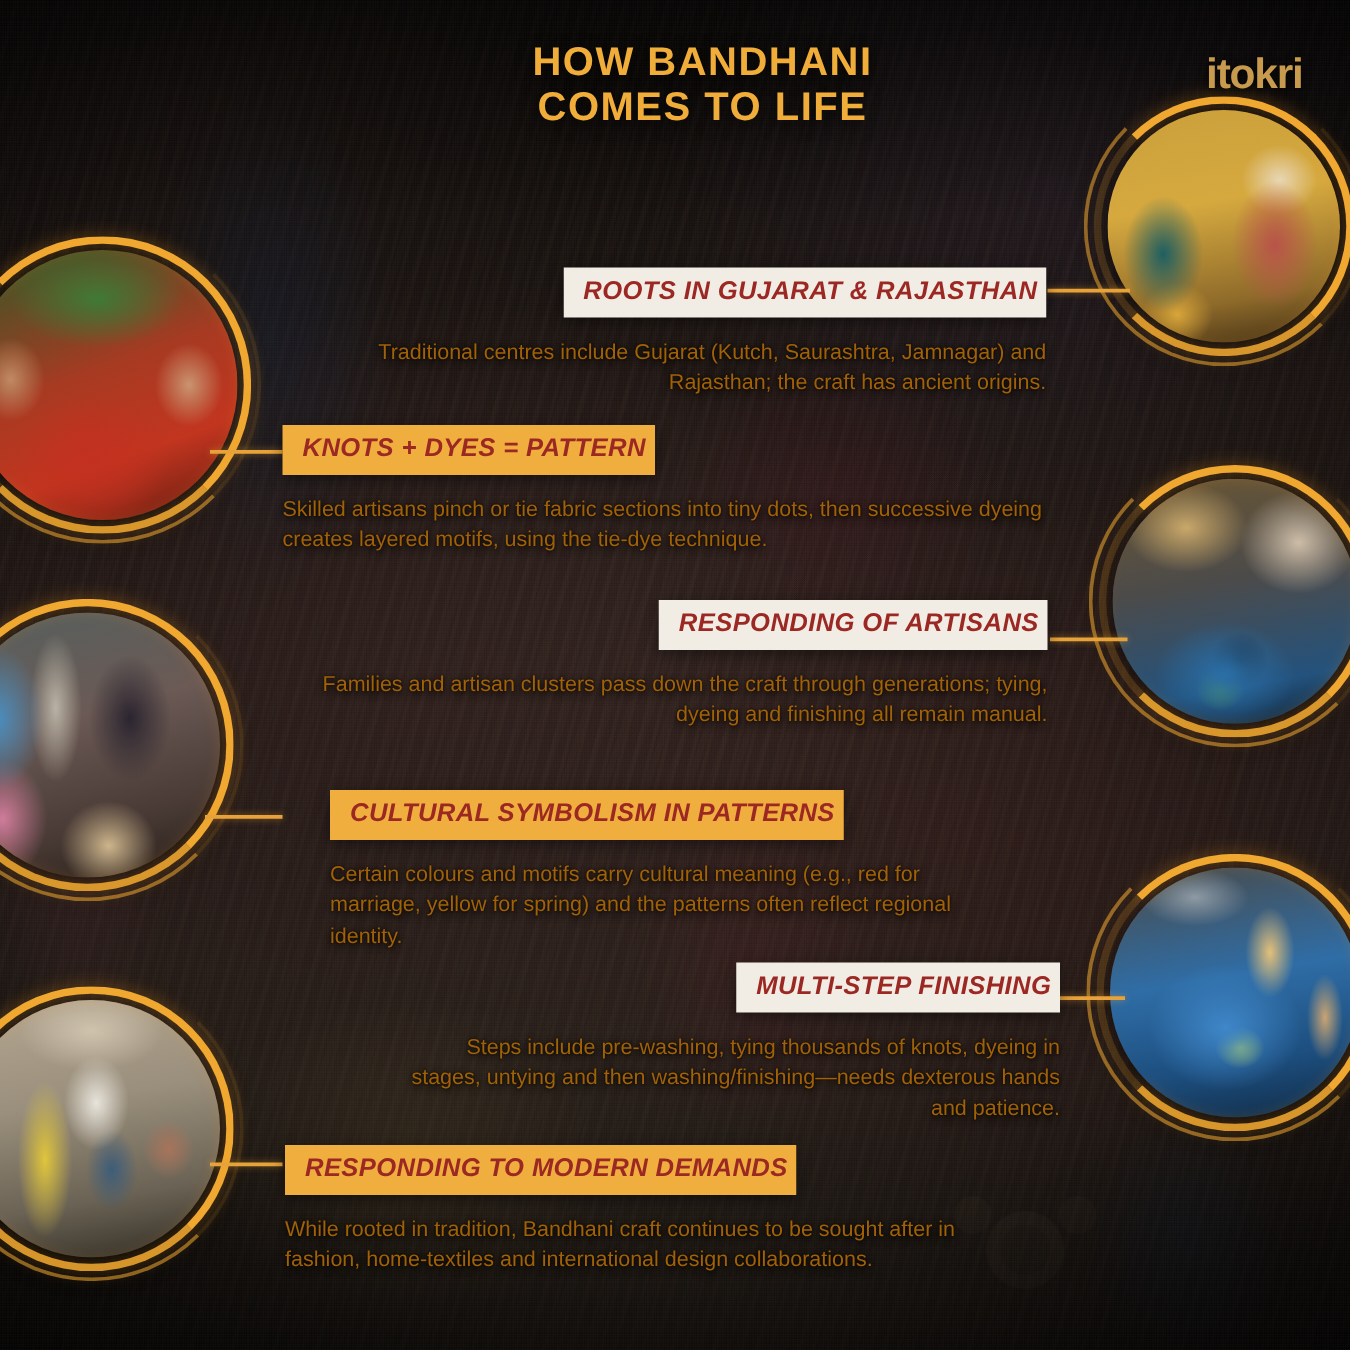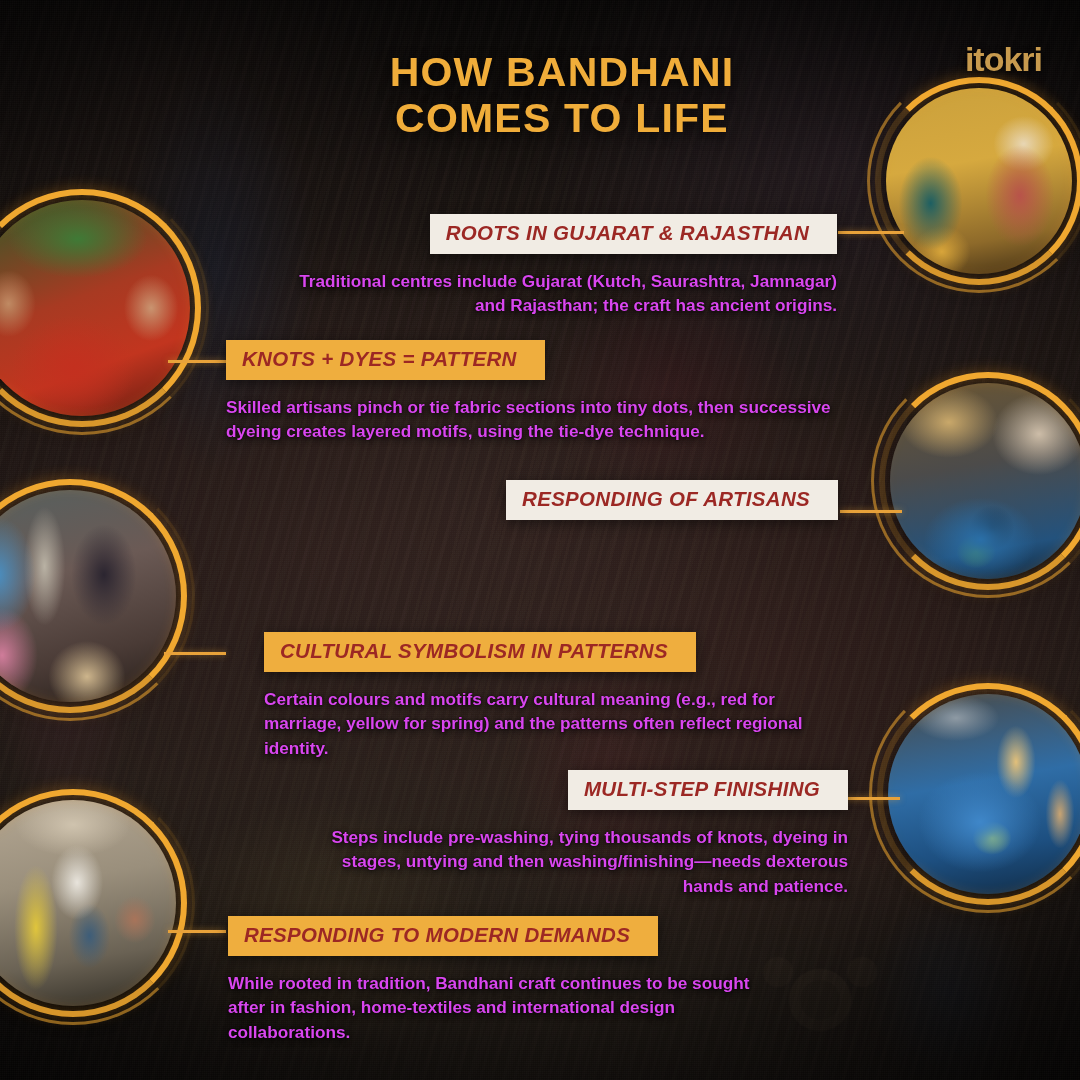--- a/index.html
+++ b/index.html
@@ -56,24 +56,24 @@
       linear-gradient(180deg, rgba(0,0,0,0.55) 0%, rgba(0,0,0,0.12) 16%, rgba(0,0,0,0.10) 80%, rgba(0,0,0,0.50) 100%);
   }
   .bg-grain {
     background-image:
       repeating-linear-gradient(0deg,  rgba(255,255,255,0.012) 0 1px, rgba(0,0,0,0.012) 1px 2px),
       repeating-linear-gradient(90deg, rgba(255,255,255,0.010) 0 1px, rgba(0,0,0,0.010) 1px 2px);
   }
 
   
   .title {
-    position:absolute; top:50px; left:0; width:100%;
+    position:absolute; top:32px; left:0; width:100%;
     text-align:center; z-index:8;
     color:#F0AD3A;
-    font-size:41px; font-weight:bold; line-height:1.12;
+    font-size:32px; font-weight:bold; line-height:1.12;
     letter-spacing:1.2px;
     text-shadow:0 3px 14px rgba(0,0,0,.75);
     padding-left:44px;
   }
   .title .l2 { display:block; }
 
   .logo {
     position:absolute; top:40px; right:38px; z-index:9;
     font-size:34px; font-weight:bold; letter-spacing:-1px;
     color:#C79A4E;
@@ -157,33 +157,33 @@
       radial-gradient(ellipse 18% 26% at 52% 40%, #e8e4dc 0%, rgba(0,0,0,0) 70%),
       radial-gradient(ellipse 14% 22% at 58% 66%, #3d5d79 0%, rgba(0,0,0,0) 72%),
       radial-gradient(ellipse 14% 16% at 80% 58%, #a8745a 0%, rgba(0,0,0,0) 72%),
       linear-gradient(170deg,#b5a894 0%,#9a8f7c 40%,#6a6254 74%,#2e2a22 100%);
   }
 
   
   .section { position:absolute; z-index:7; }
   .badge {
     display:inline-block;
-    padding:7px 28px 9px 16px;
+    padding:7px 7px 9px 16px;
     font-size:20.5px; font-weight:bold; font-style:italic;
     letter-spacing:.3px;
     color:#9C2824;
     white-space:nowrap;
     box-shadow:0 3px 12px rgba(0,0,0,.45);
   }
   .badge.cream { background:#F1ECE4; }
   .badge.amber { background:#EFAE3E; }
   .body {
     margin-top:15px;
-    font-size:17.2px; font-weight:bold; line-height:1.42;
-    color:#d946ef;
+    font-size:17.2px; font-weight:normal; line-height:1.42;
+    color:#a16207;
     text-shadow:0 2px 7px rgba(0,0,0,.88), 0 0 2px rgba(0,0,0,.7);
   }
   .align-right { text-align:right; }
   .align-left  { text-align:left; }
 
   
   .stem { position:absolute; height:3px; background:#E8A23A; z-index:6;
           box-shadow:0 0 6px rgba(232,162,58,.5); }
 </style>
 </head>
@@ -264,20 +264,21 @@
   <div class="body" style="margin-left:auto; width:560px;">Traditional centres include Gujarat (Kutch, Saurashtra, Jamnagar) and Rajasthan; the craft has ancient origins.</div>
 </div>
 
 <div class="section align-left" style="top:340px; left:226px; width:620px;">
   <div class="badge amber">KNOTS + DYES = PATTERN</div>
   <div class="body" style="width:610px;">Skilled artisans pinch or tie fabric sections into tiny dots, then successive dyeing creates layered motifs, using the tie-dye technique.</div>
 </div>
 
 <div class="section align-right" style="top:480px; right:242px; width:600px;">
   <div class="badge cream">RESPONDING OF ARTISANS</div>
+  <div class="body" style="margin-left:auto; width:600px;">Families and artisan clusters pass down the craft through generations; tying, dyeing and finishing all remain manual.</div>
 </div>
 
 <div class="section align-left" style="top:632px; left:228px; width:620px;margin-left:36px;">
   <div class="badge amber">CULTURAL SYMBOLISM IN PATTERNS</div>
   <div class="body" style="width:540px;">Certain colours and motifs carry cultural meaning (e.g., red for marriage, yellow for spring) and the patterns often reflect regional identity.</div>
 </div>
 
 <div class="section align-right" style="top:770px; right:232px; width:600px;">
   <div class="badge cream">MULTI-STEP FINISHING</div>
   <div class="body" style="margin-left:auto; width:520px;">Steps include pre-washing, tying thousands of knots, dyeing in stages, untying and then washing/finishing—needs dexterous hands and patience.</div>

